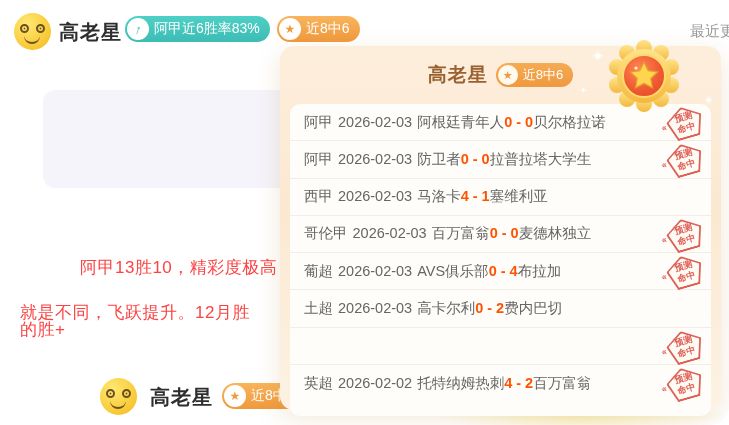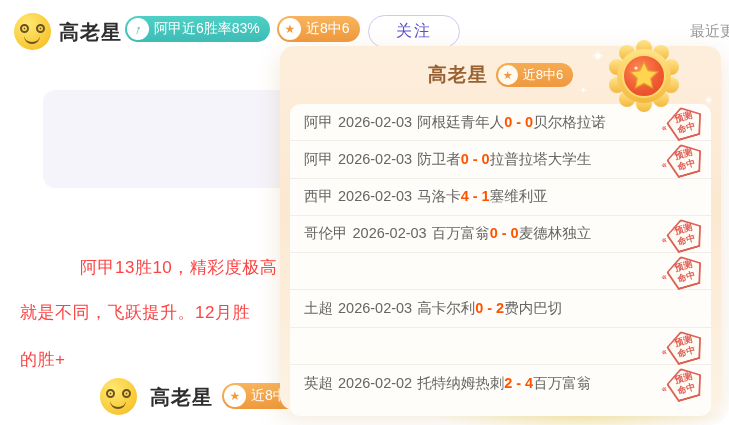--- a/index.html
+++ b/index.html
@@ -33,21 +33,21 @@
     background:#fff; border:1px solid #cfc9ef; color:#5b50cc; font-size:16px;
     display:flex; align-items:center; justify-content:center; letter-spacing:2px; cursor:pointer; }
   #recent-label { position:absolute; left:690px; top:22px; font-size:15px; color:#9b9b9b; white-space:nowrap; }
 
   
   #lavender-box { position:absolute; left:43px; top:90px; width:640px; height:98px;
     border-radius:12px; background:#f5f4fb; }
   .red-line { position:absolute; font-size:17px; color:#fb4343; white-space:nowrap; letter-spacing:.5px; }
   #red-1 { left:80px; top:256px; }
   #red-2 { left:20px; top:294px;margin-top:7px; }
-  #red-3 { left:20px; top:348px; }
+  #red-3 { left:20px; top:318px; }
 
   
   #avatar-bottom { left:100px; top:378px; }
   #name-bottom { left:150px; top:384px; }
   #badge-bottom { left:222px; top:383px; background:linear-gradient(180deg,#f8b45c,#f0993d); }
   #badge-bottom .cir { color:#f0993d; font-size:12px; }
 
   #glow { position:absolute; left:430px; top:398px; width:300px; height:34px; border-radius:50%;
     background:radial-gradient(ellipse, rgba(243,226,130,.55), rgba(243,226,130,0) 70%); }
 
@@ -104,21 +104,20 @@
     <span class="cir">
         <span class="arrow-ic">↑</span>
       </span>
     <span>阿甲近6胜率83%</span>
   </div>
   <div class="pill" id="badge-hits">
     <span class="cir">★</span>
     <span>近8中6</span>
   </div>
 
-  <div id="follow-btn">关注</div>
   <div id="recent-label">最近更</div>
 
   <div id="lavender-box"></div>
   <div class="red-line" id="red-1">阿甲13胜10，精彩度极高</div>
   <div class="red-line" id="red-2">就是不同，飞跃提升。12月胜</div>
   <div class="red-line" id="red-3">的胜+</div>
 
   <div class="avatar" id="avatar-bottom">
     <span class="eye l"></span>
     <span class="eye r"></span>
@@ -214,20 +213,21 @@
             <i class="pent2"></i>
             <span class="chev">«</span>
             <b class="st-txt">
               <span>预测</span>
               <span>命中</span>
             </b>
           </span>
       </div>
 
       <div class="row">
+        <span class="rtext"><span class="lg">葡超</span><span class="dt">2026-02-03</span><span>AVS俱乐部</span><span class="score">0 - 4</span><span>布拉加</span></span>
         <span class="stamp">
             <i class="pent"></i>
             <i class="pent2"></i>
             <span class="chev">«</span>
             <b class="st-txt">
               <span>预测</span>
               <span>命中</span>
             </b>
           </span>
       </div>
@@ -243,21 +243,21 @@
             <i class="pent2"></i>
             <span class="chev">«</span>
             <b class="st-txt">
               <span>预测</span>
               <span>命中</span>
             </b>
           </span>
       </div>
 
       <div class="row">
-        <span class="rtext"><span class="lg">英超</span><span class="dt">2026-02-02</span><span>托特纳姆热刺</span><span class="score">2 - 4</span><span>百万富翁</span></span>
+        <span class="rtext"><span class="lg">英超</span><span class="dt">2026-02-02</span><span>托特纳姆热刺</span><span class="score">4 - 2</span><span>百万富翁</span></span>
         <span class="stamp">
             <i class="pent"></i>
             <i class="pent2"></i>
             <span class="chev">«</span>
             <b class="st-txt">
               <span>预测</span>
               <span>命中</span>
             </b>
           </span>
       </div>

